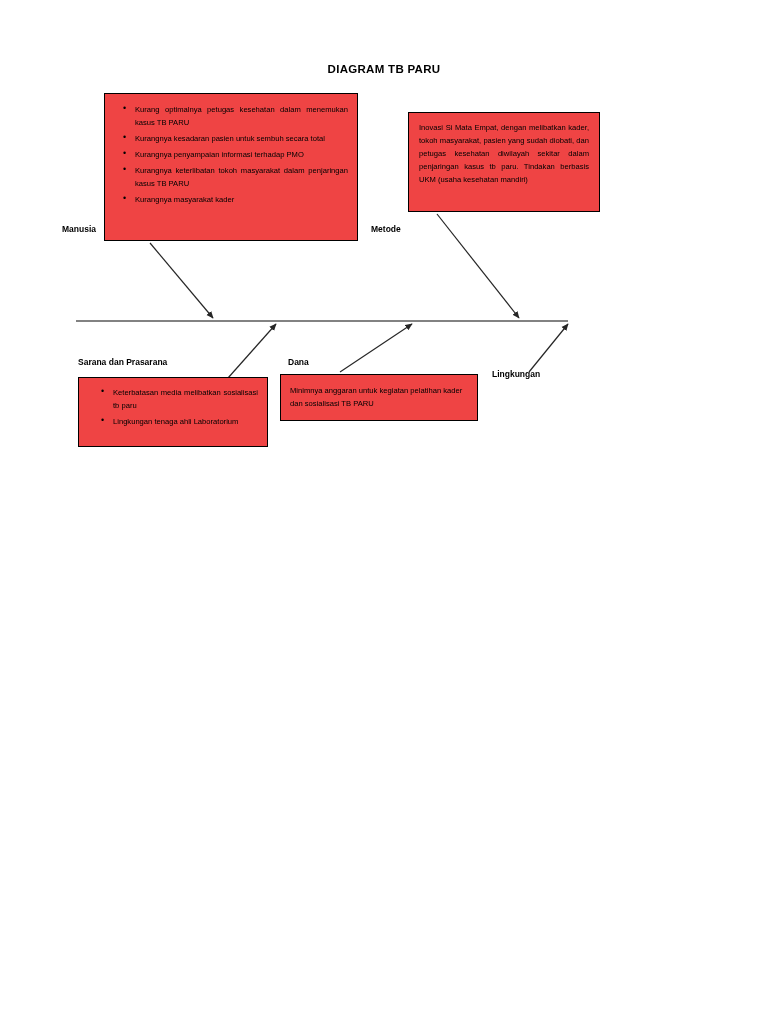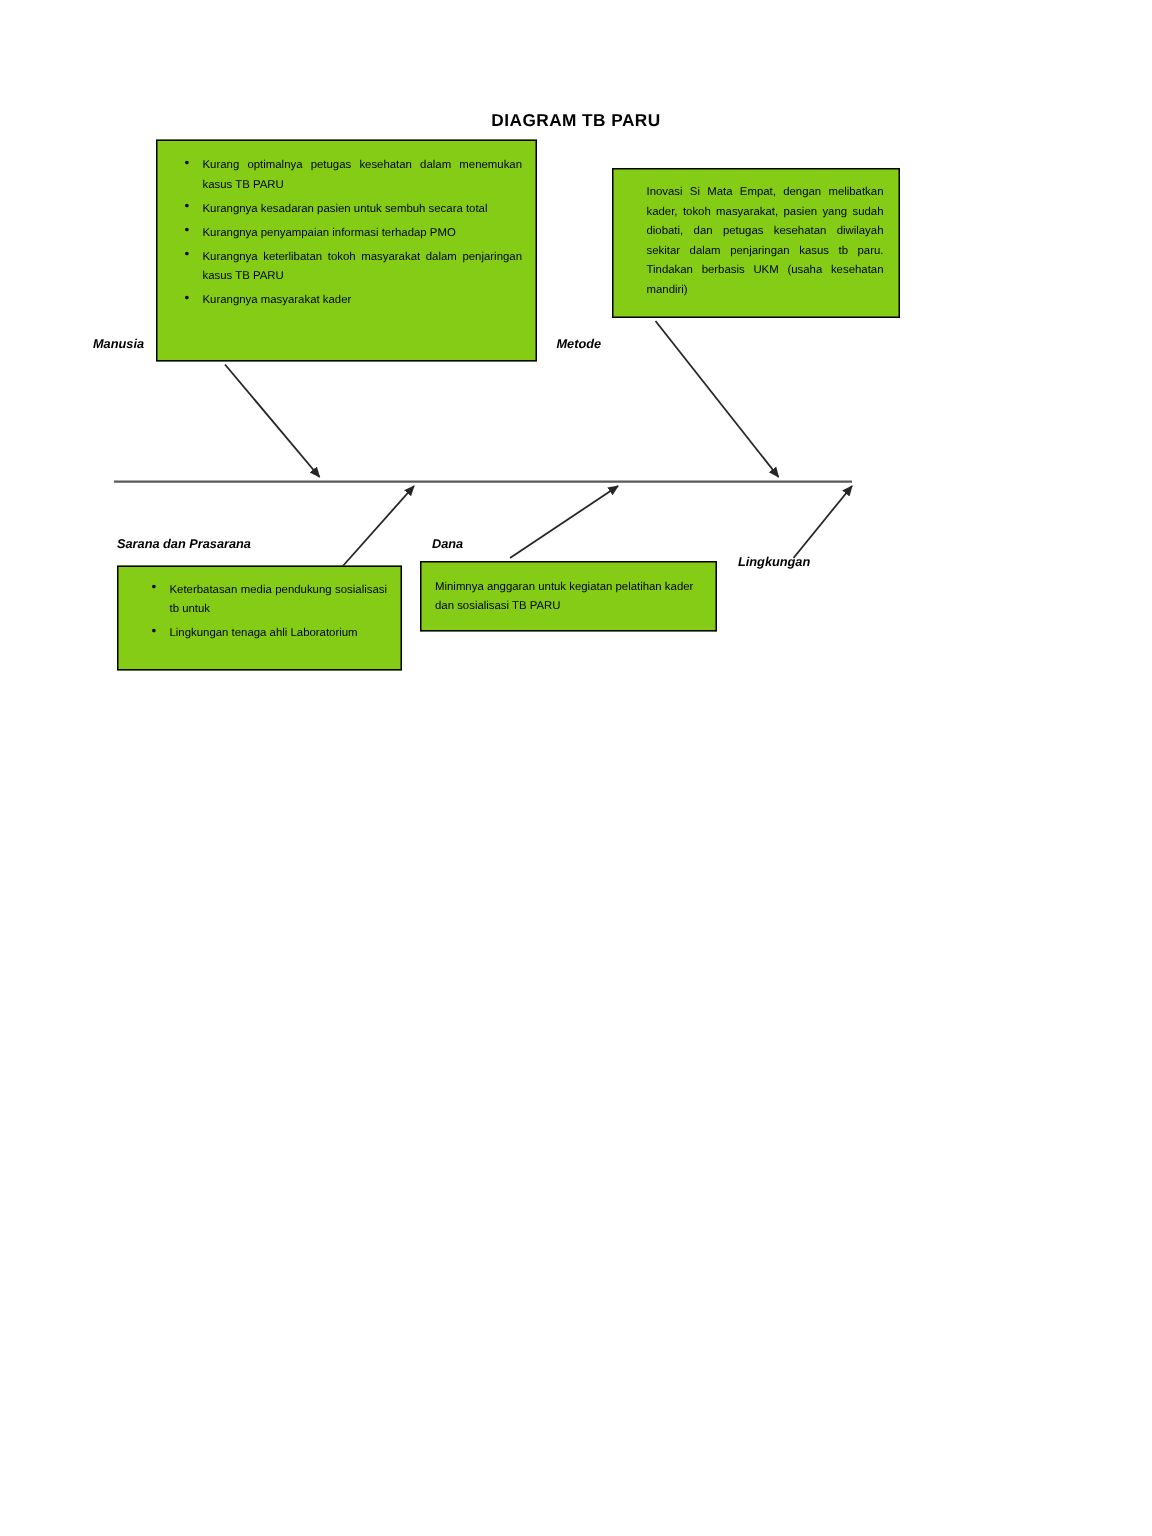--- a/index.html
+++ b/index.html
@@ -23,35 +23,33 @@
   }
   .title {
     position: absolute;
     left: 0;
     top: 63px;
     width: 768px;
     text-align: center;
     font-size: 11.5px;
     font-weight: bold;
     letter-spacing: 0.3px;
-    margin-top: 12px;
   }
   
   .cat-label {
     position: absolute;
     font-size: 8.5px;
     font-weight: bold;
     white-space: nowrap;
-    font-style: italic;
   }
   
   .cbox {
     position: absolute;
     border: 1.2px solid #000000;
-    background: #84cc16;
+    background: #ef4444;
     box-sizing: border-box;
   }
   .cbox ul {
     margin: 0;
     padding: 0;
     list-style: none;
   }
   .cbox li {
     position: relative;
     padding-left: 13px;
@@ -73,21 +71,21 @@
     font-size: 7.6px;
     line-height: 13px;
     text-align: justify;
     text-justify: inter-word;
   }
   .cbox p.plain {
     text-align: left;
   }
   
   .pad-manusia { padding: 9px 9px 9px 17px; }
-  .pad-metode  { padding: 8px 10px 8px 22px; }
+  .pad-metode  { padding: 8px 10px 8px 10px; }
   .pad-sarana  { padding: 8px 9px 8px 21px; }
   .pad-dana    { padding: 9px 9px 9px 9px; }
   .pad-ling    { padding: 9px 11px 9px 11px; }
   
   #head-wrap {
     position: absolute;
     left: 566px;
     top: 279px;
     width: 148px;
     height: 76px;
@@ -156,21 +154,21 @@
   <div class="cat-label" style="left:371px; top:224px;">Metode</div>
 
   <div class="cbox pad-metode" style="left:408px; top:112px; width:192px; height:100px;">
     <p>Inovasi Si Mata Empat, dengan melibatkan kader, tokoh masyarakat, pasien yang sudah diobati, dan petugas kesehatan diwilayah sekitar dalam  penjaringan kasus tb paru. Tindakan berbasis UKM (usaha kesehatan mandiri)</p>
   </div>
 
   <div class="cat-label" style="left:78px; top:357px;">Sarana dan Prasarana</div>
 
   <div class="cbox pad-sarana" style="left:78px; top:377px; width:190px; height:70px;">
     <ul>
-      <li>Keterbatasan media pendukung sosialisasi tb untuk</li>
+      <li>Keterbatasan media melibatkan sosialisasi tb paru</li>
       <li>Lingkungan tenaga ahli Laboratorium</li>
     </ul>
   </div>
 
   <div class="cat-label" style="left:288px; top:357px;">Dana</div>
 
   <div class="cbox pad-dana" style="left:280px; top:374px; width:198px; height:47px;">
     <p class="plain">Minimnya anggaran untuk kegiatan pelatihan kader dan sosialisasi TB PARU</p>
   </div>
 

